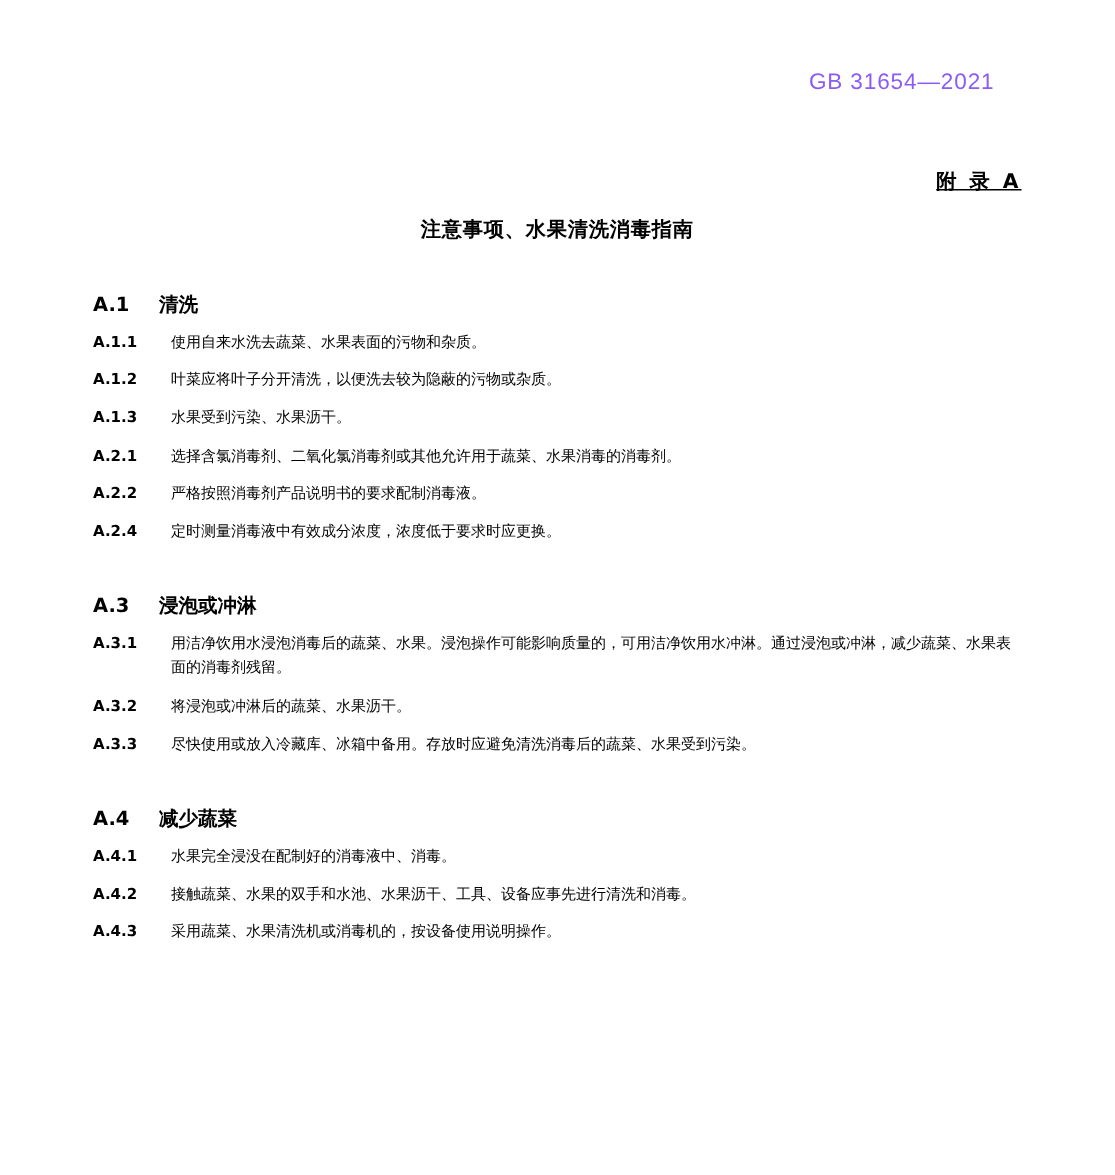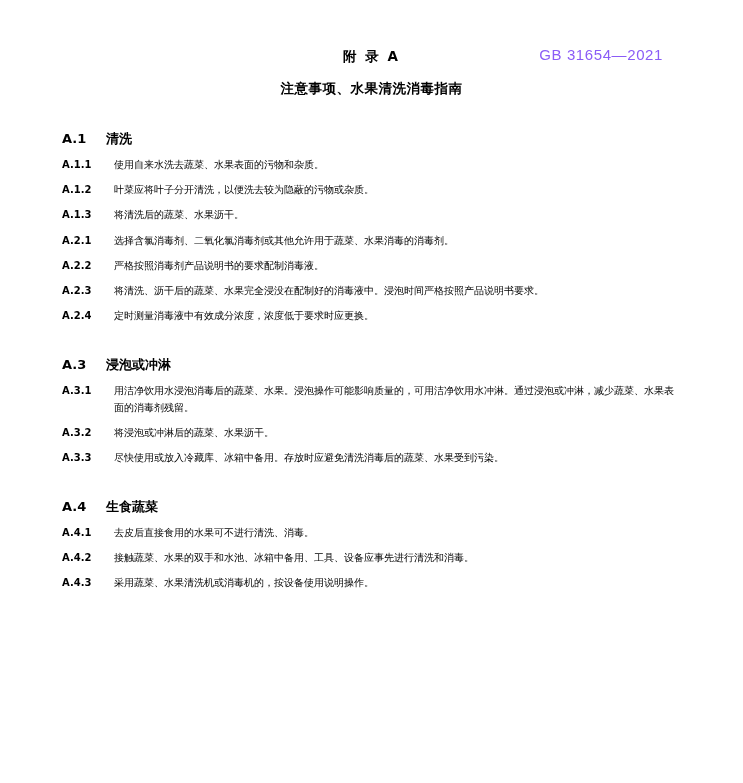--- a/index.html
+++ b/index.html
@@ -25,26 +25,27 @@
   .header {
     position: absolute;
     top: 46px;
     right: 80px;
     font-size: 15px;
     letter-spacing: 0.6px;
     color: #8b5cf6;
     font-family: "Liberation Sans", sans-serif;
   }
   .annex-title {
-    text-align: center;
+    text-align: right;
     font-size: 13.5px;
     font-weight: bold;
     margin-top: 0;
-    padding-top: 48px;
+    padding-top: 112px;
     letter-spacing: 2px;
+    text-decoration: underline;
   }
   .annex-subtitle {
     text-align: center;
     font-size: 13.5px;
     font-weight: bold;
     margin-top: 14px;
     letter-spacing: 0.5px;
   }
   .intro {
     font-size: 13px;
@@ -92,55 +93,52 @@
   <div class="section-head">
     <span class="num">A.1</span><span>清洗</span>
   </div>
   <div class="clause">
     <span class="num">A.1.1</span><span class="txt">使用自来水洗去蔬菜、水果表面的污物和杂质。</span>
   </div>
   <div class="clause">
     <span class="num">A.1.2</span><span class="txt">叶菜应将叶子分开清洗，以便洗去较为隐蔽的污物或杂质。</span>
   </div>
   <div class="clause">
-    <span class="num">A.1.3</span><span class="txt">将清洗后的蔬菜、水果沥干。</span>
+    <span class="num">A.1.3</span><span class="txt">水果受到污染、水果沥干。</span>
   </div>
 
   <div class="clause">
     <span class="num">A.2.1</span><span class="txt">选择含氯消毒剂、二氧化氯消毒剂或其他允许用于蔬菜、水果消毒的消毒剂。</span>
   </div>
   <div class="clause">
     <span class="num">A.2.2</span><span class="txt">严格按照消毒剂产品说明书的要求配制消毒液。</span>
-  </div>
-  <div class="clause">
-    <span class="num">A.2.3</span><span class="txt">将清洗、沥干后的蔬菜、水果完全浸没在配制好的消毒液中。浸泡时间严格按照产品说明书要求。</span>
   </div>
   <div class="clause">
     <span class="num">A.2.4</span><span class="txt">定时测量消毒液中有效成分浓度，浓度低于要求时应更换。</span>
   </div>
 
   <div class="section-head">
     <span class="num">A.3</span><span>浸泡或冲淋</span>
   </div>
   <div class="clause">
     <span class="num">A.3.1</span><span class="txt">用洁净饮用水浸泡消毒后的蔬菜、水果。浸泡操作可能影响质量的，可用洁净饮用水冲淋。通过浸泡或冲淋，减少蔬菜、水果表面的消毒剂残留。</span>
   </div>
   <div class="clause">
     <span class="num">A.3.2</span><span class="txt">将浸泡或冲淋后的蔬菜、水果沥干。</span>
   </div>
   <div class="clause">
     <span class="num">A.3.3</span><span class="txt">尽快使用或放入冷藏库、冰箱中备用。存放时应避免清洗消毒后的蔬菜、水果受到污染。</span>
   </div>
 
   <div class="section-head">
-    <span class="num">A.4</span><span>生食蔬菜</span>
+    <span class="num">A.4</span><span>减少蔬菜</span>
   </div>
   <div class="clause">
-    <span class="num">A.4.1</span><span class="txt">去皮后直接食用的水果可不进行清洗、消毒。</span>
+    <span class="num">A.4.1</span><span class="txt">水果完全浸没在配制好的消毒液中、消毒。</span>
   </div>
   <div class="clause">
-    <span class="num">A.4.2</span><span class="txt">接触蔬菜、水果的双手和水池、冰箱中备用、工具、设备应事先进行清洗和消毒。</span>
+    <span class="num">A.4.2</span><span class="txt">接触蔬菜、水果的双手和水池、水果沥干、工具、设备应事先进行清洗和消毒。</span>
   </div>
   <div class="clause">
     <span class="num">A.4.3</span><span class="txt">采用蔬菜、水果清洗机或消毒机的，按设备使用说明操作。</span>
   </div>
 
 </div>
 
 </body></html>

